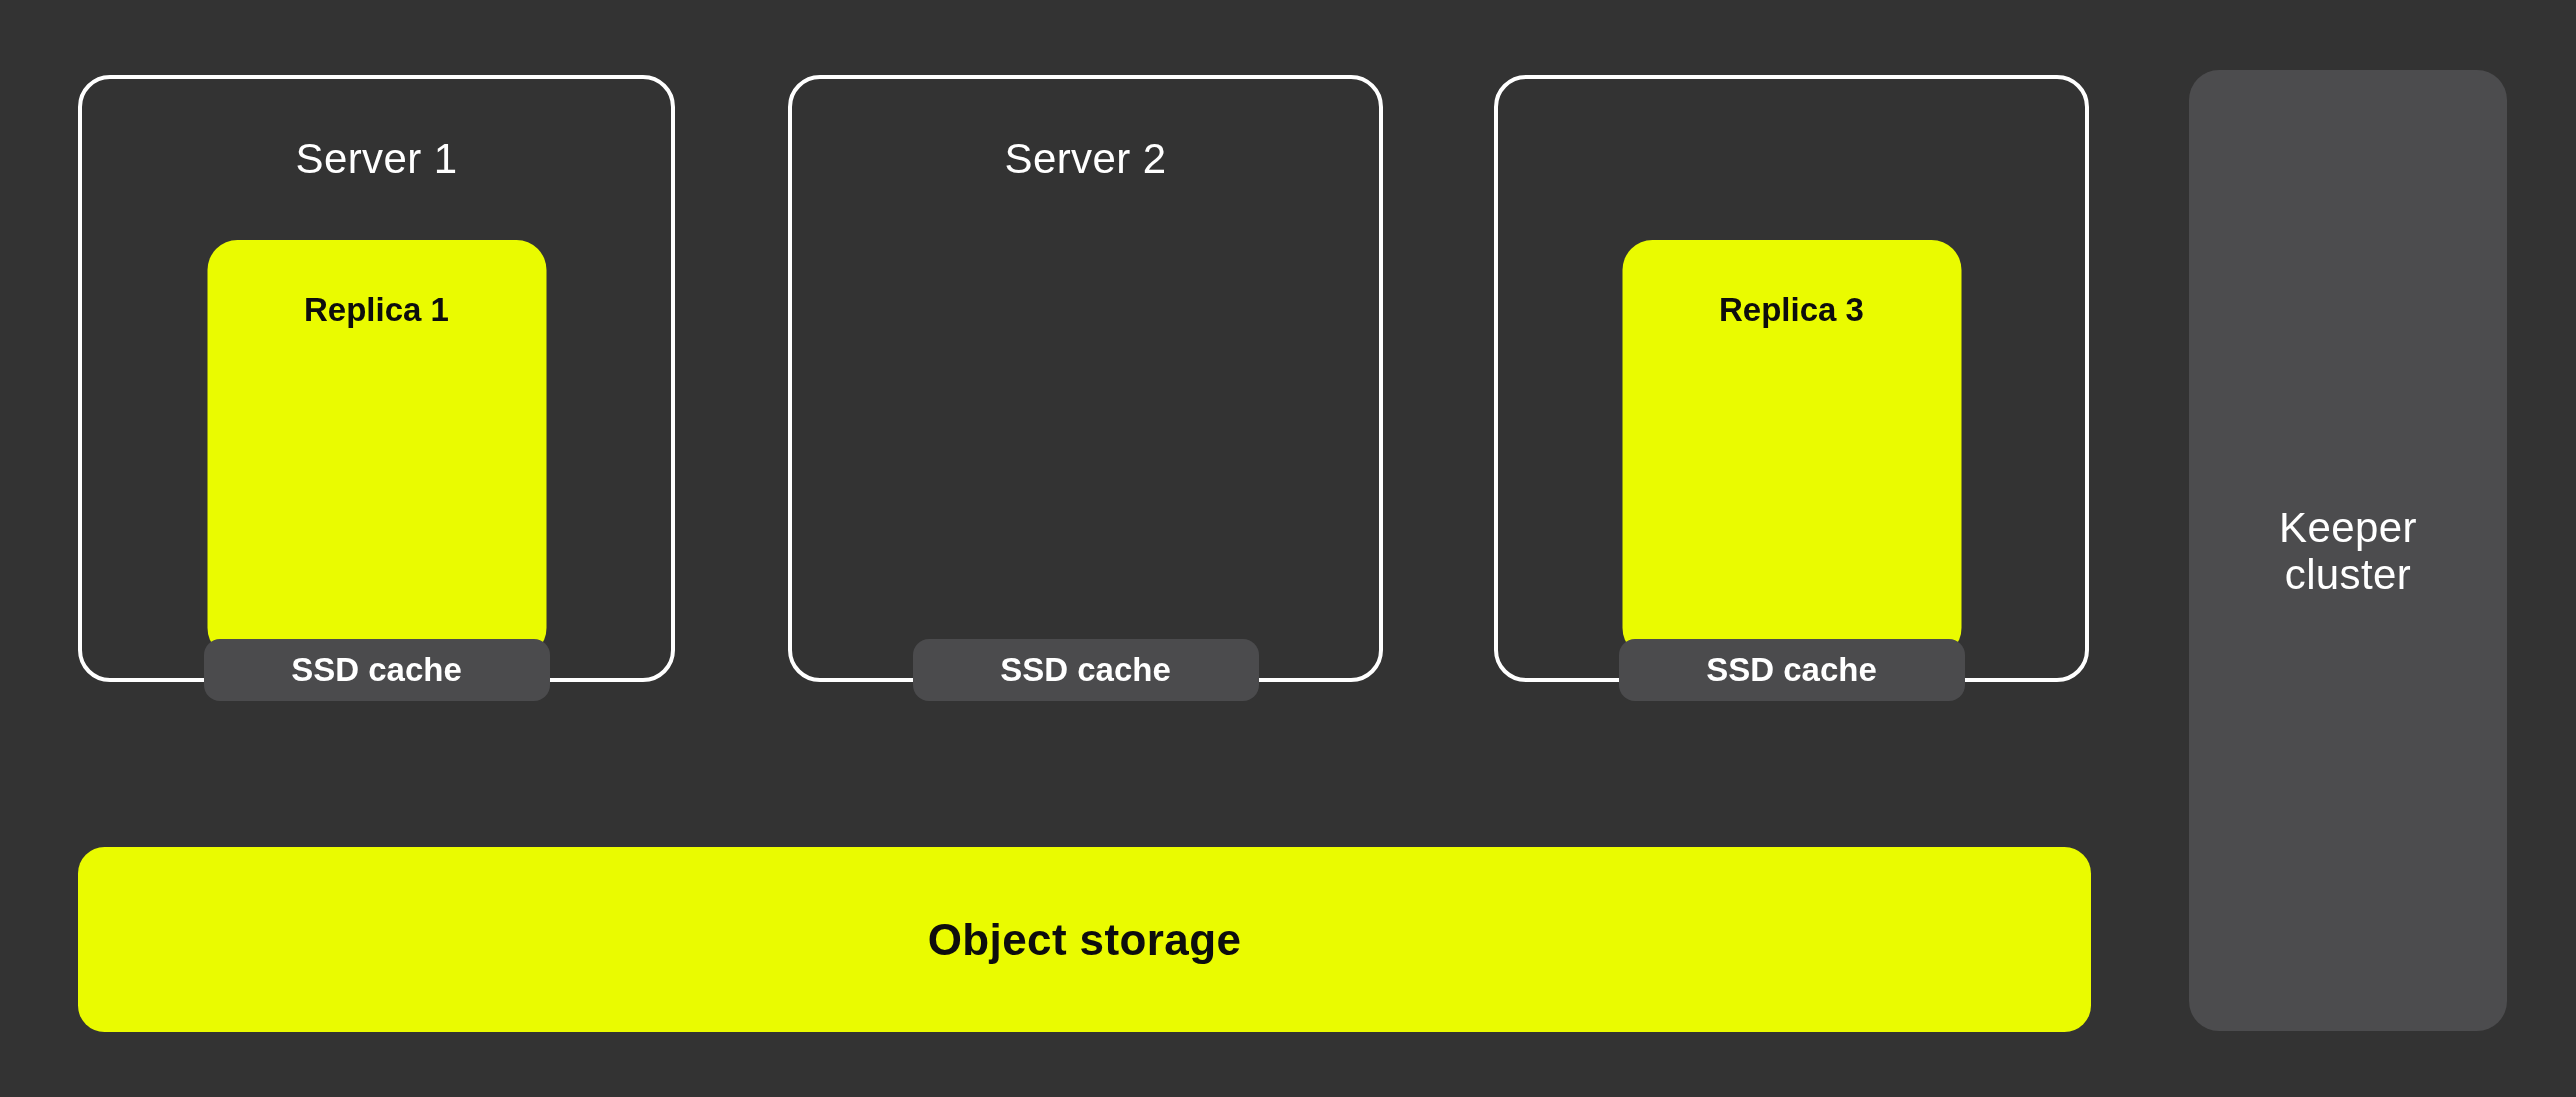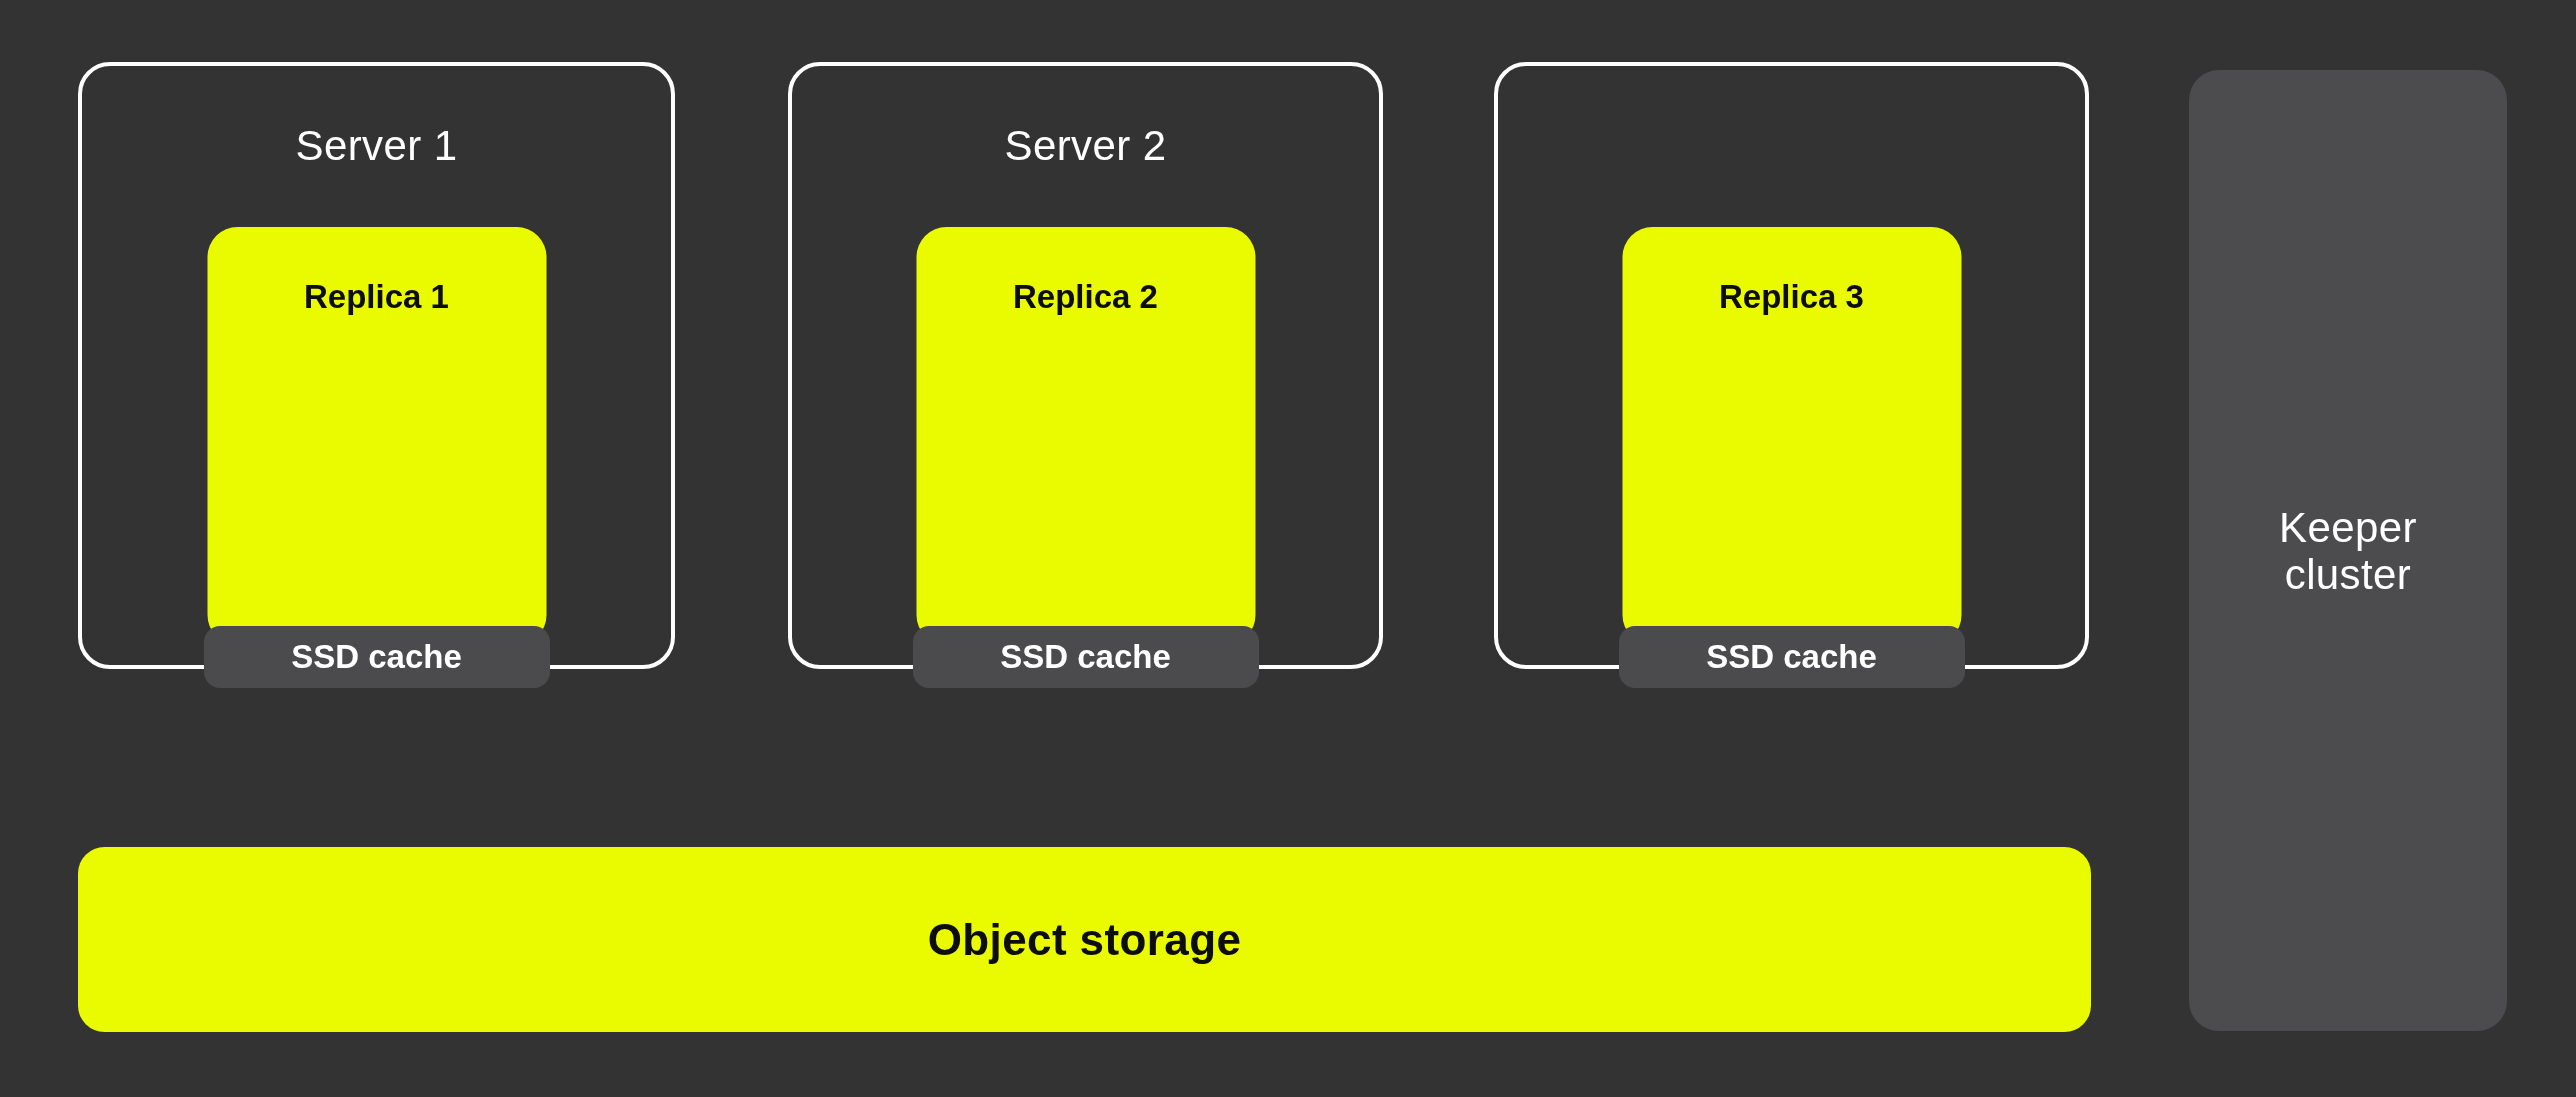--- a/index.html
+++ b/index.html
@@ -14,21 +14,21 @@
   *{margin:0;padding:0;box-sizing:border-box}
   html,body{background:var(--background)}
   .canvas{
     position:relative;
     width:2576px;height:1097px;
     background:var(--background);
     font-family:"Liberation Sans",sans-serif;
     overflow:hidden;
   }
   .server{
-    position:absolute;top:62px;height:607px;
+    position:absolute;top:75px;height:607px;
     border:4.4px solid var(--border-white);
     border-radius:32px;
     background:transparent;
     padding-left:16px;
   }
   .server-title{
     position:absolute;top:55px;left:0;right:0;
     text-align:center;
     font-size:42px;line-height:50px;font-weight:500;
     color:var(--text-light);
@@ -96,23 +96,20 @@
     <div class="replica">
       <div class="replica-label">Replica 1</div>
     </div>
     <div class="ssd">
       <span class="ssd-label">SSD cache</span>
     </div>
   </section>
 
   <section class="server" style="left:788px;width:595px;">
     <div class="server-title">Server 2</div>
-    <div class="replica">
-      <div class="replica-label">Replica 2</div>
-    </div>
     <div class="ssd">
       <span class="ssd-label">SSD cache</span>
     </div>
   </section>
 
   <section class="server" style="left:1494px;width:595px;">
     <div class="replica">
       <div class="replica-label">Replica 3</div>
     </div>
     <div class="ssd">

